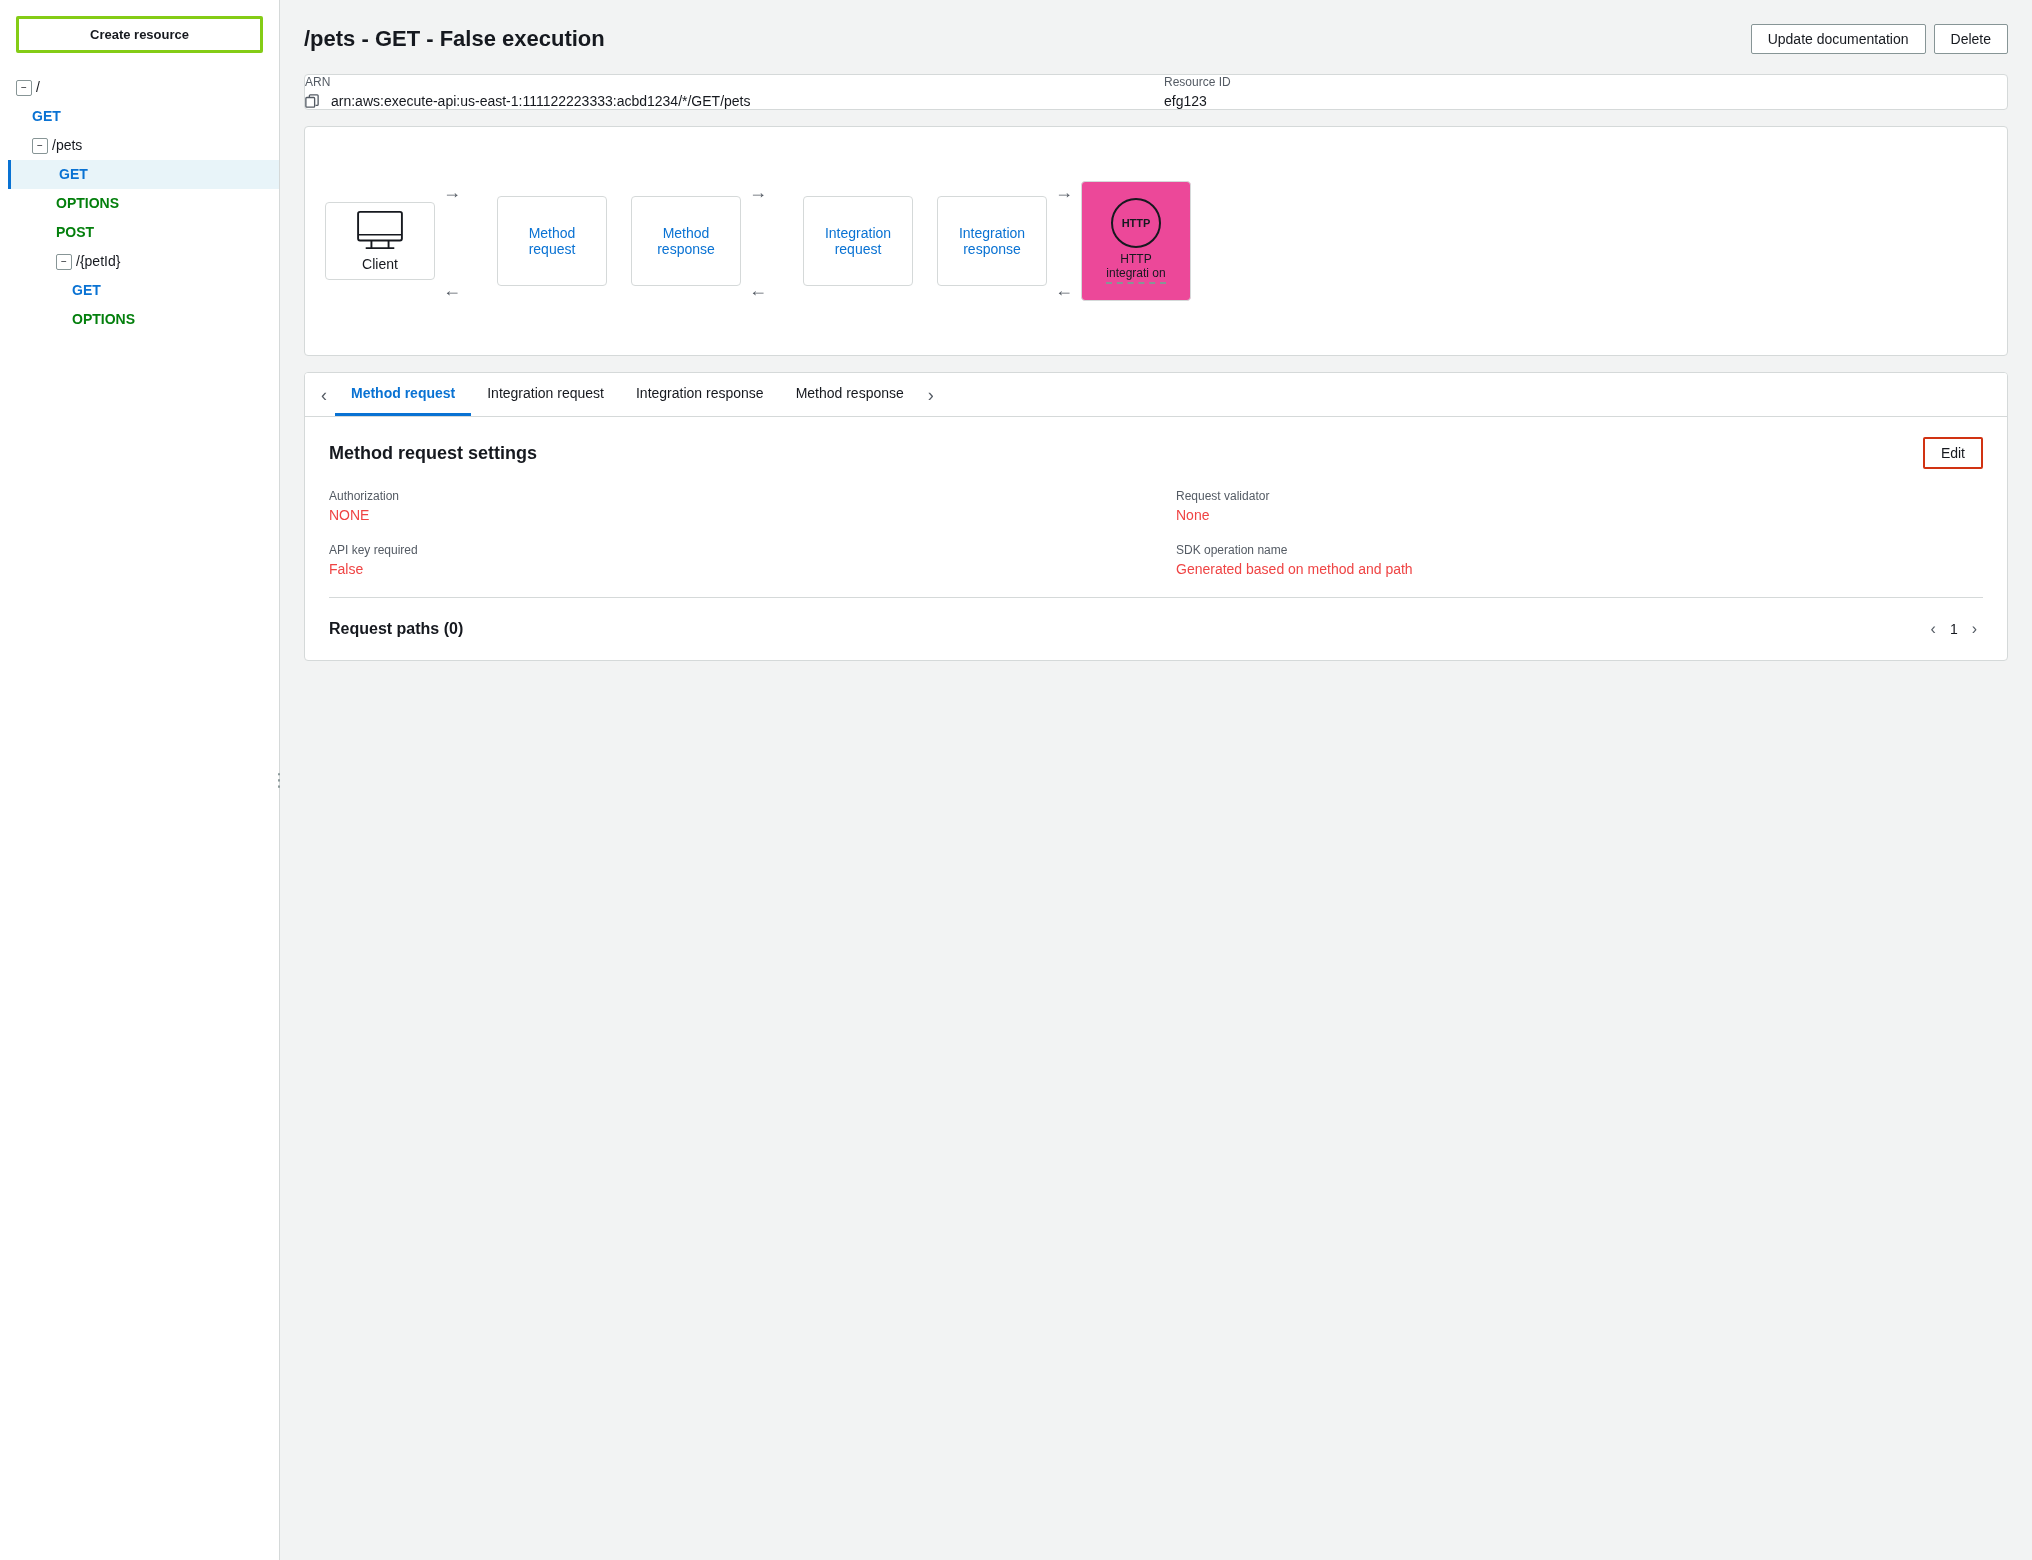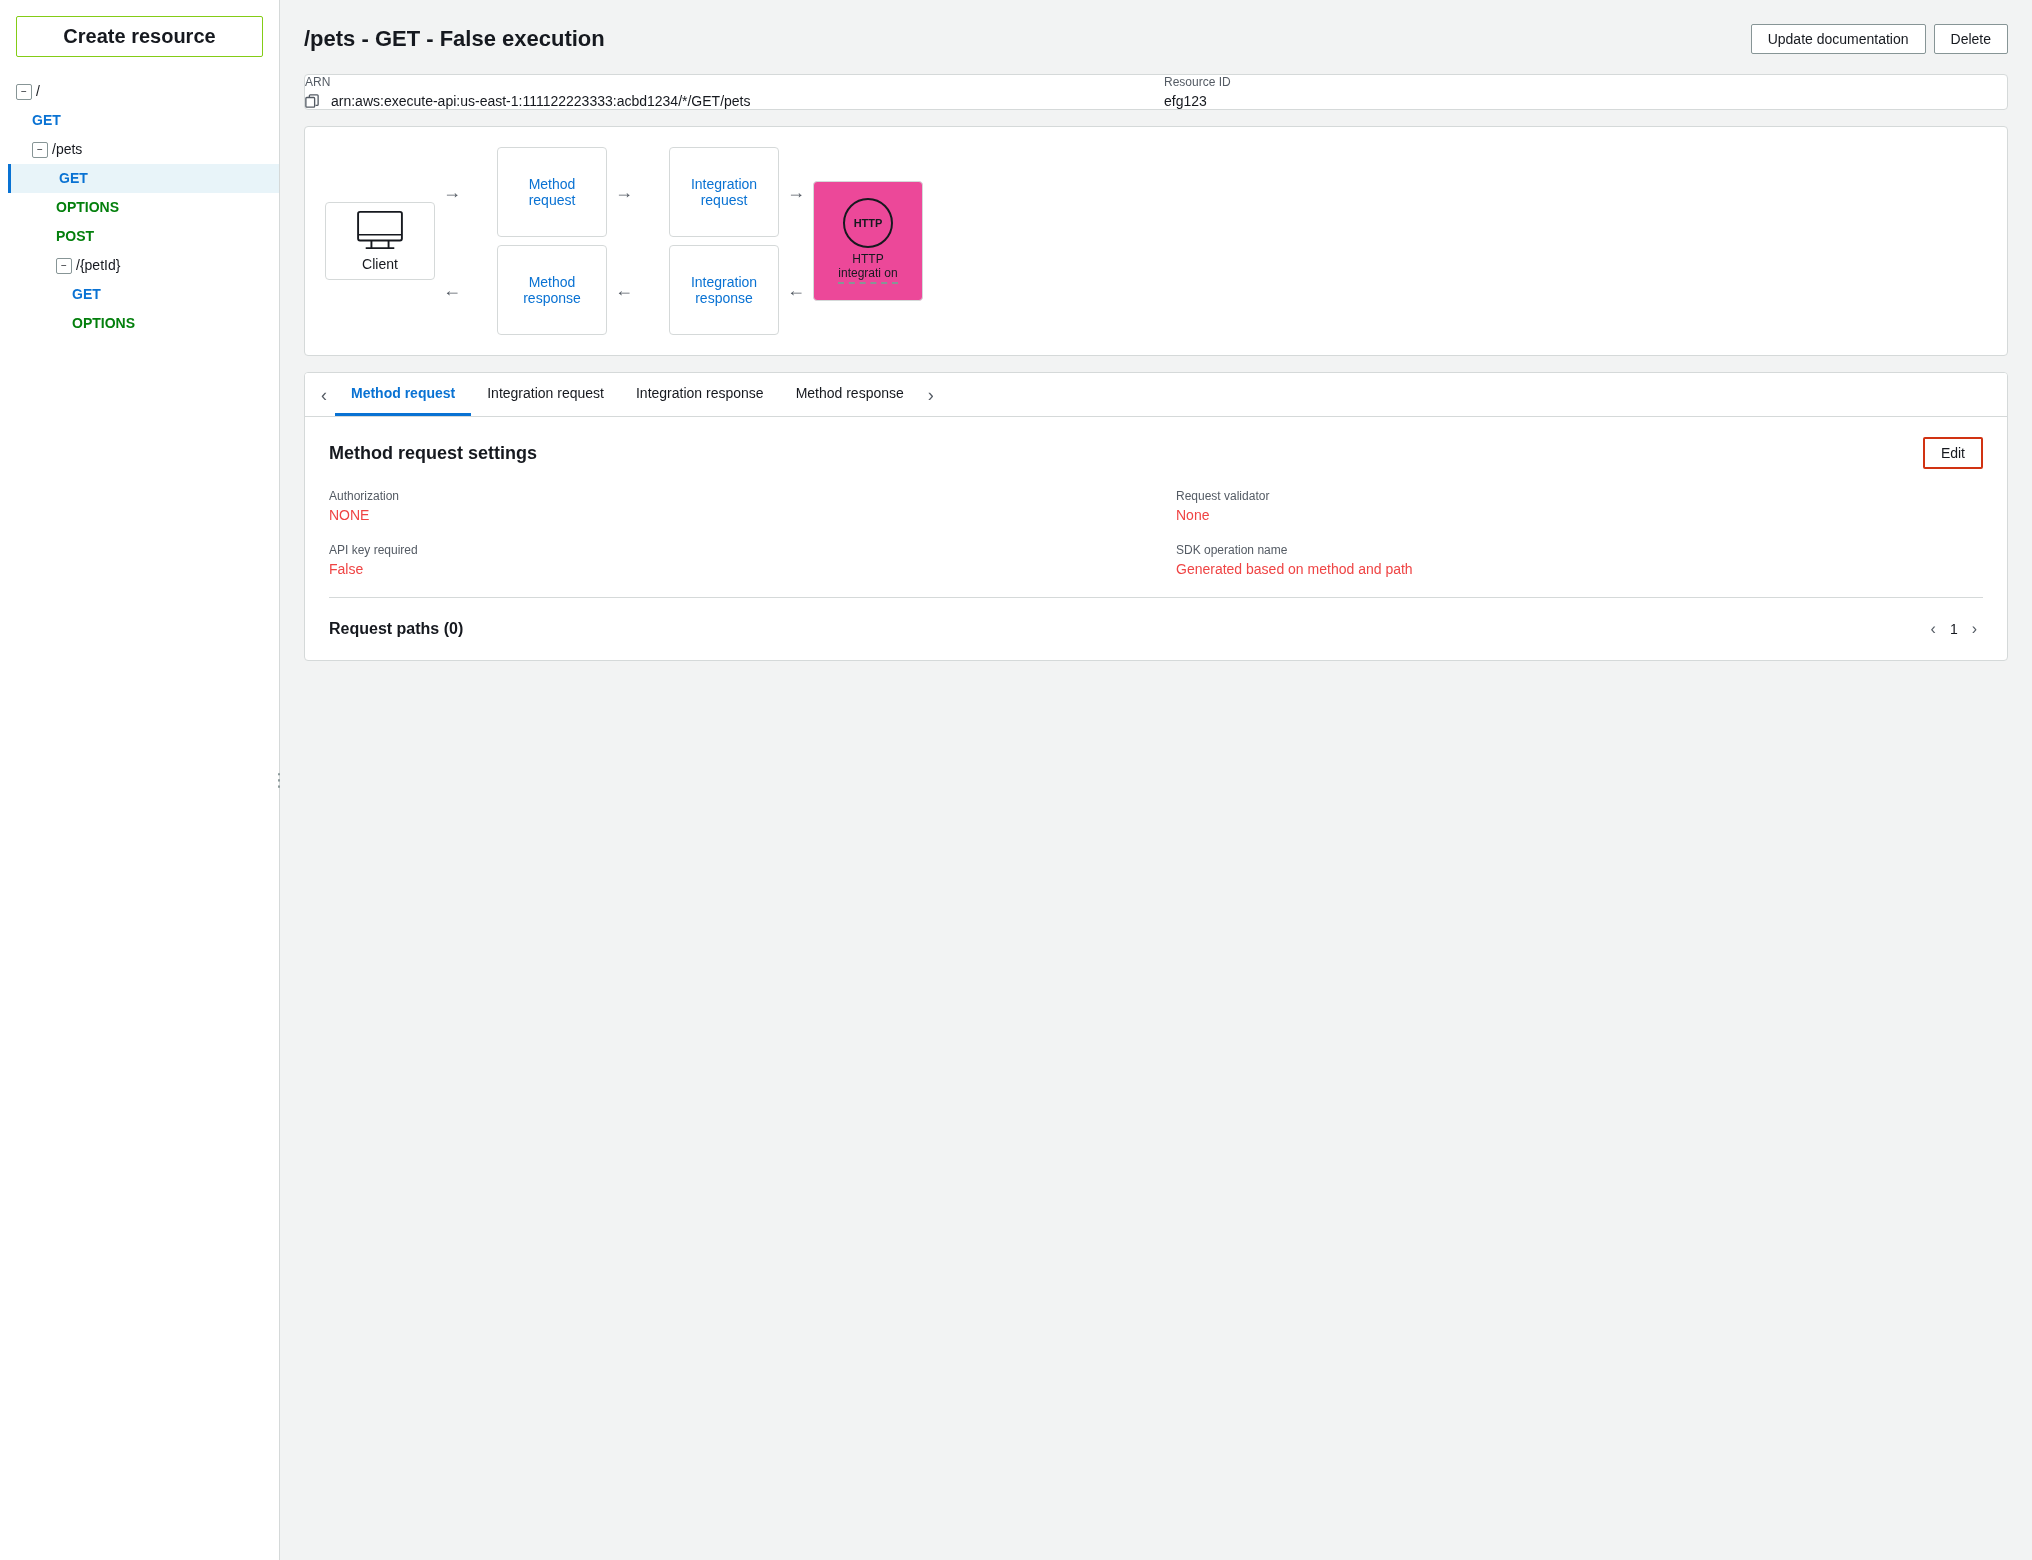--- a/index.html
+++ b/index.html
@@ -20,24 +20,24 @@
       background: #fff;
       border-right: 1px solid #d5d9d9;
       display: flex;
       flex-direction: column;
       padding: 16px 0;
       position: relative;
     }
     .create-resource-btn {
       margin: 0 16px 20px 16px;
       padding: 8px 16px;
-      border: 1px solid #84cc16;
+      border: 3px solid #84cc16;
       border-radius: 2px;
       background: #fff;
-      font-size: 20px;
+      font-size: 13px;
       font-weight: 700;
       cursor: pointer;
       color: #16191f;
     }
 
     .tree {
       padding: 0 0 0 8px;
       flex: 1;
       overflow-y: auto;
     }
@@ -164,22 +164,21 @@
       overflow-x: auto;
     }
     .flow-diagram {
       display: flex;
       align-items: center;
       gap: 0;
       min-width: 700px;
     }
     .flow-col {
       display: flex;
-      flex-direction: column;
-      gap: 8px;
+      gap: 24px;
       padding-left: 28px;
     }
     .flow-box {
       border: 1px solid #d5d9d9;
       border-radius: 4px;
       padding: 20px 16px;
       text-align: center;
       min-width: 110px;
       min-height: 90px;
       display: flex;

